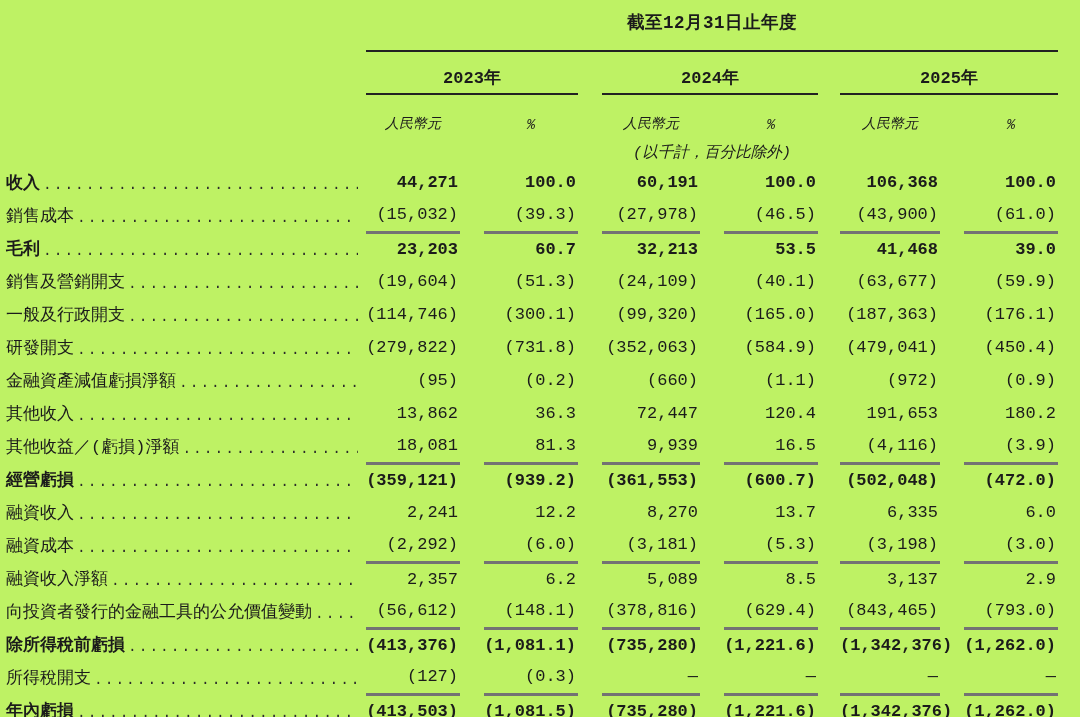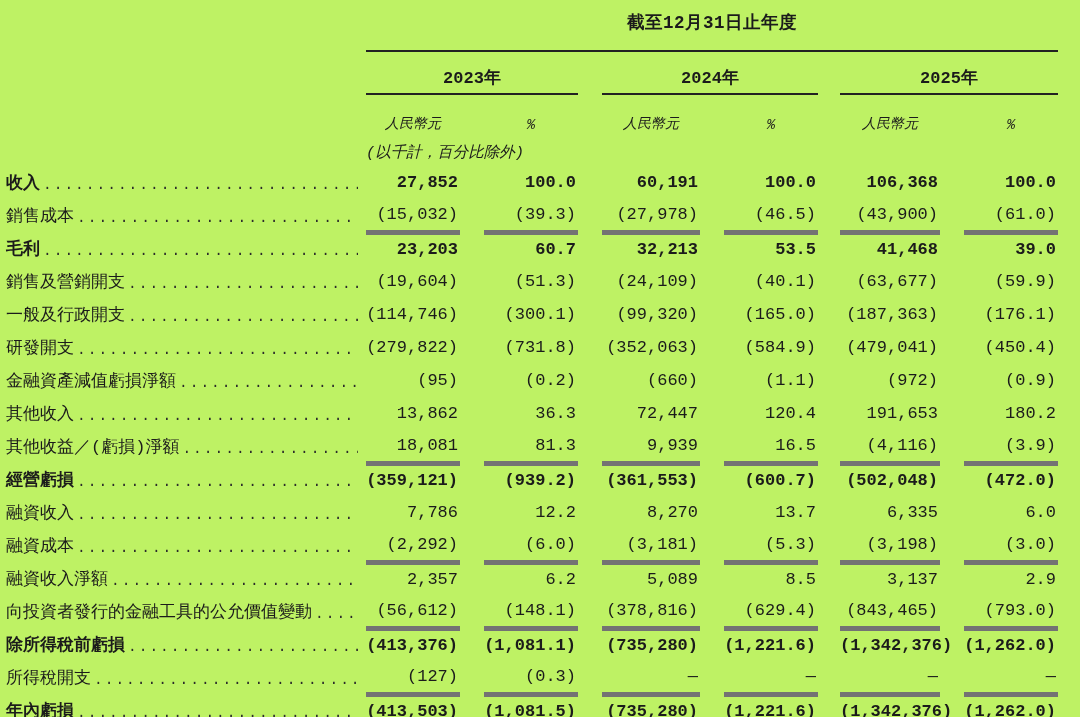--- a/index.html
+++ b/index.html
@@ -43,30 +43,31 @@
   .subhead-row td {
     height: 38px;
     text-align: center;
     vertical-align: bottom;
     padding-bottom: 6px;
     font-style: italic;
     font-size: 14px;
   }
   .note-row td.note-cell {
     height: 27px;
+    text-align: center;
     font-style: italic;
     font-size: 15.5px;
     vertical-align: middle;
   }
 
   
   tr.data-row { height: 33px; }
   tr.data-row td.num { text-align: right; padding-right: 2px; white-space: nowrap; }
   tr.data-row.bold { font-weight: bold; }
-  tr.data-row.rule-after td.num { border-bottom: 5px solid #737373; }
+  tr.data-row.rule-after td.num { border-bottom: 3px solid #737373; }
 
   td.label-cell { overflow: hidden; }
   .label-flex {
     display: flex;
     align-items: flex-end;
     padding-left: 6px;
     width: 352px;
     overflow: hidden;
   }
   .label-text { white-space: nowrap; font-size: 17px; }
@@ -139,21 +140,21 @@
     </thead>
 
     <tbody id="rows-body">
         <tr class="data-row bold">
     <td class="label-cell">
       <div class="label-flex">
         <span class="label-text">收入</span>
         <span class="leader"></span>
       </div>
     </td>
-    <td class="num">27,852</td>
+    <td class="num">44,271</td>
     <td class="gap"></td>
     <td class="num">100.0</td>
     <td class="gap"></td>
     <td class="num">60,191</td>
     <td class="gap"></td>
     <td class="num">100.0</td>
     <td class="gap"></td>
     <td class="num">106,368</td>
     <td class="gap"></td>
     <td class="num">100.0</td>
@@ -329,21 +330,21 @@
     <td class="gap"></td>
     <td class="num">(472.0)</td>
   </tr>
         <tr class="data-row">
     <td class="label-cell">
       <div class="label-flex">
         <span class="label-text">融資收入</span>
         <span class="leader"></span>
       </div>
     </td>
-    <td class="num">7,786</td>
+    <td class="num">2,241</td>
     <td class="gap"></td>
     <td class="num">12.2</td>
     <td class="gap"></td>
     <td class="num">8,270</td>
     <td class="gap"></td>
     <td class="num">13.7</td>
     <td class="gap"></td>
     <td class="num">6,335</td>
     <td class="gap"></td>
     <td class="num">6.0</td>

